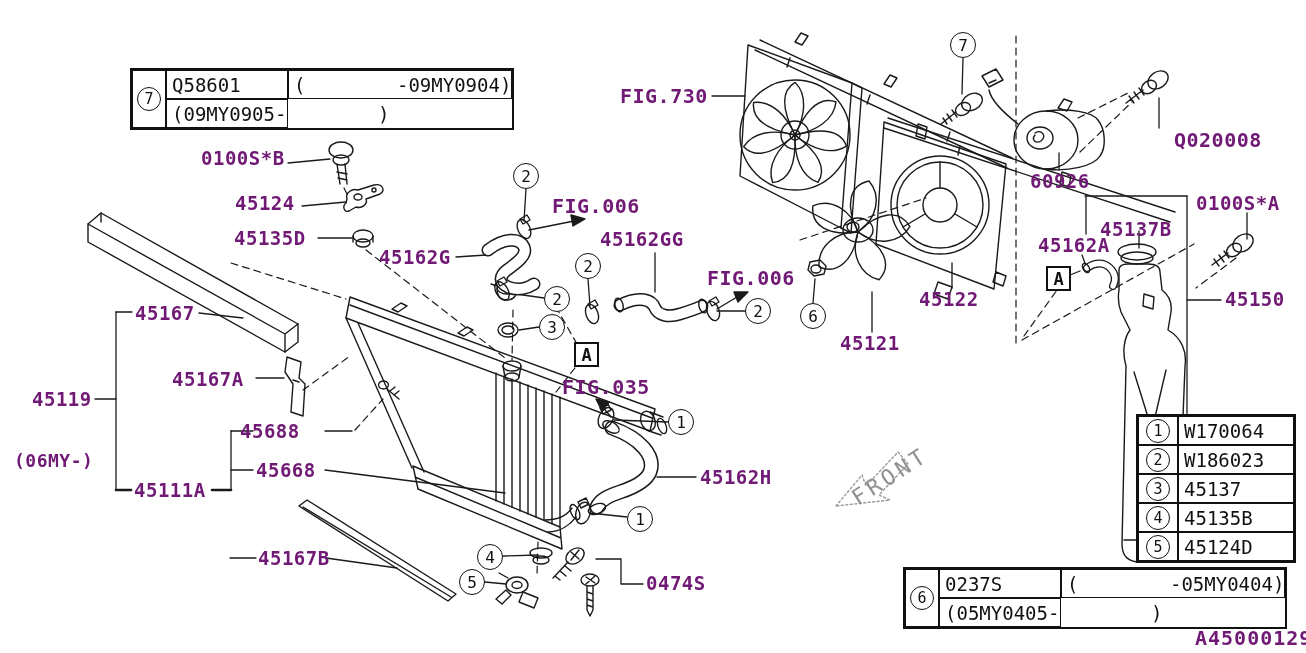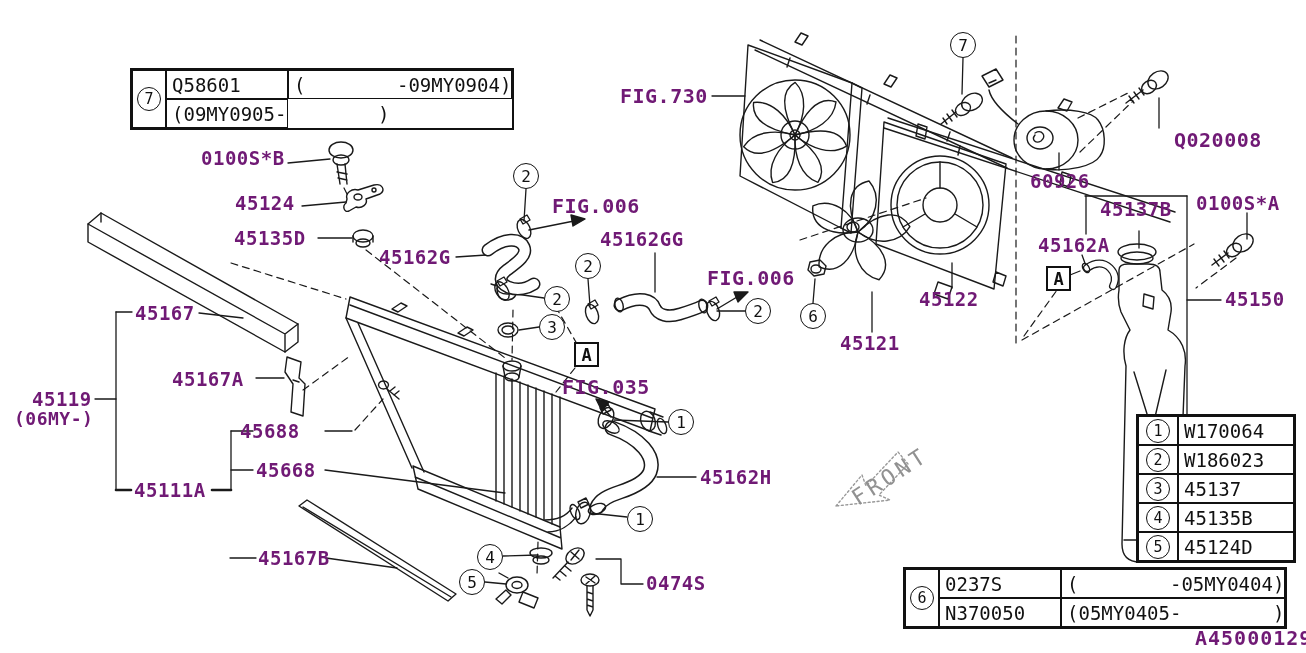--- a/index.html
+++ b/index.html
@@ -1,21 +1,21 @@
 <!DOCTYPE html>
 <html><head>
 <meta charset="utf-8">
 <style>
   html,body{margin:0;padding:0;background:#fff;}
   .canvas{position:relative;width:1306px;height:653px;background:#ffffff;
           font-family:"DejaVu Sans Mono",monospace;color:#111;overflow:hidden;}
   svg{position:absolute;left:0;top:0;}
   .lbl{position:absolute;font-size:19px;line-height:1.05;white-space:pre;letter-spacing:.5px;color:#701a75;font-weight:bold;}
   .fig{font-size:20px;}
-  .sm{font-size:18px;}
+  .sm{font-size:18px;margin-top:42px;}
   .foot{font-size:20px;letter-spacing:1px;margin-left:32px;}
   .co{position:absolute;width:26px;height:26px;border:1.6px solid #111;border-radius:50%;
       display:flex;align-items:center;justify-content:center;font-size:16px;background:#fff;box-sizing:border-box;}
   .bx{position:absolute;width:25px;height:25px;border:2.2px solid #111;display:flex;align-items:center;
       justify-content:center;font-size:17px;font-weight:bold;background:#fff;box-sizing:border-box;}
   .tbl{position:absolute;display:grid;border:2px solid #111;background:#fff;}
   .cell{border:1px solid #111;display:flex;align-items:center;padding:0 5px;font-size:19px;
         white-space:pre;box-sizing:border-box;}
   .ccell{border:1px solid #111;display:flex;align-items:center;justify-content:center;box-sizing:border-box;}
   .coi{width:24px;height:24px;border:1.5px solid #111;border-radius:50%;display:flex;align-items:center;
@@ -300,21 +300,21 @@
   <div class="lbl" style="left:201px;top:149px">0100S*B</div>
   <div class="lbl" style="left:235px;top:194px">45124</div>
   <div class="lbl" style="left:234px;top:229px">45135D</div>
   <div class="lbl" style="left:379px;top:248px">45162G</div>
   <div class="lbl fig" style="left:552px;top:196px">FIG.006</div>
   <div class="lbl" style="left:600px;top:230px">45162GG</div>
   <div class="lbl fig" style="left:707px;top:268px">FIG.006</div>
   <div class="lbl fig" style="left:620px;top:86px">FIG.730</div>
   <div class="lbl fig" style="left:1174px;top:130px">Q020008</div>
   <div class="lbl" style="left:1030px;top:172px">60926</div>
-  <div class="lbl" style="left:1100px;top:200px">45137B</div>
+  <div class="lbl" style="left:1100px;top:220px">45137B</div>
   <div class="lbl" style="left:1196px;top:194px">0100S*A</div>
   <div class="lbl" style="left:1038px;top:236px">45162A</div>
   <div class="lbl" style="left:1225px;top:290px">45150</div>
   <div class="lbl" style="left:919px;top:290px">45122</div>
   <div class="lbl" style="left:840px;top:334px">45121</div>
   <div class="lbl" style="left:135px;top:304px">45167</div>
   <div class="lbl" style="left:172px;top:370px">45167A</div>
   <div class="lbl" style="left:32px;top:390px">45119</div>
   <div class="lbl sm" style="left:14px;top:410px">(06MY-)</div>
   <div class="lbl" style="left:240px;top:422px">45688</div>
@@ -372,17 +372,16 @@
       </div>
     <div class="cell">45124D</div>
   </div>
 
   <div class="tbl" style="left:903px;top:567px;grid-template-columns:34px 122px 224px;grid-template-rows:29px 29px">
     <div class="ccell" style="grid-row:1/3">
       <div class="coi">6</div>
     </div>
     <div class="cell">0237S</div>
     <div class="cell">(        -05MY0404)</div>
-    <div class="cell">N370050</div>
     <div class="cell">(05MY0405-        )</div>
   </div>
 
 </div>
 
 </body></html>

